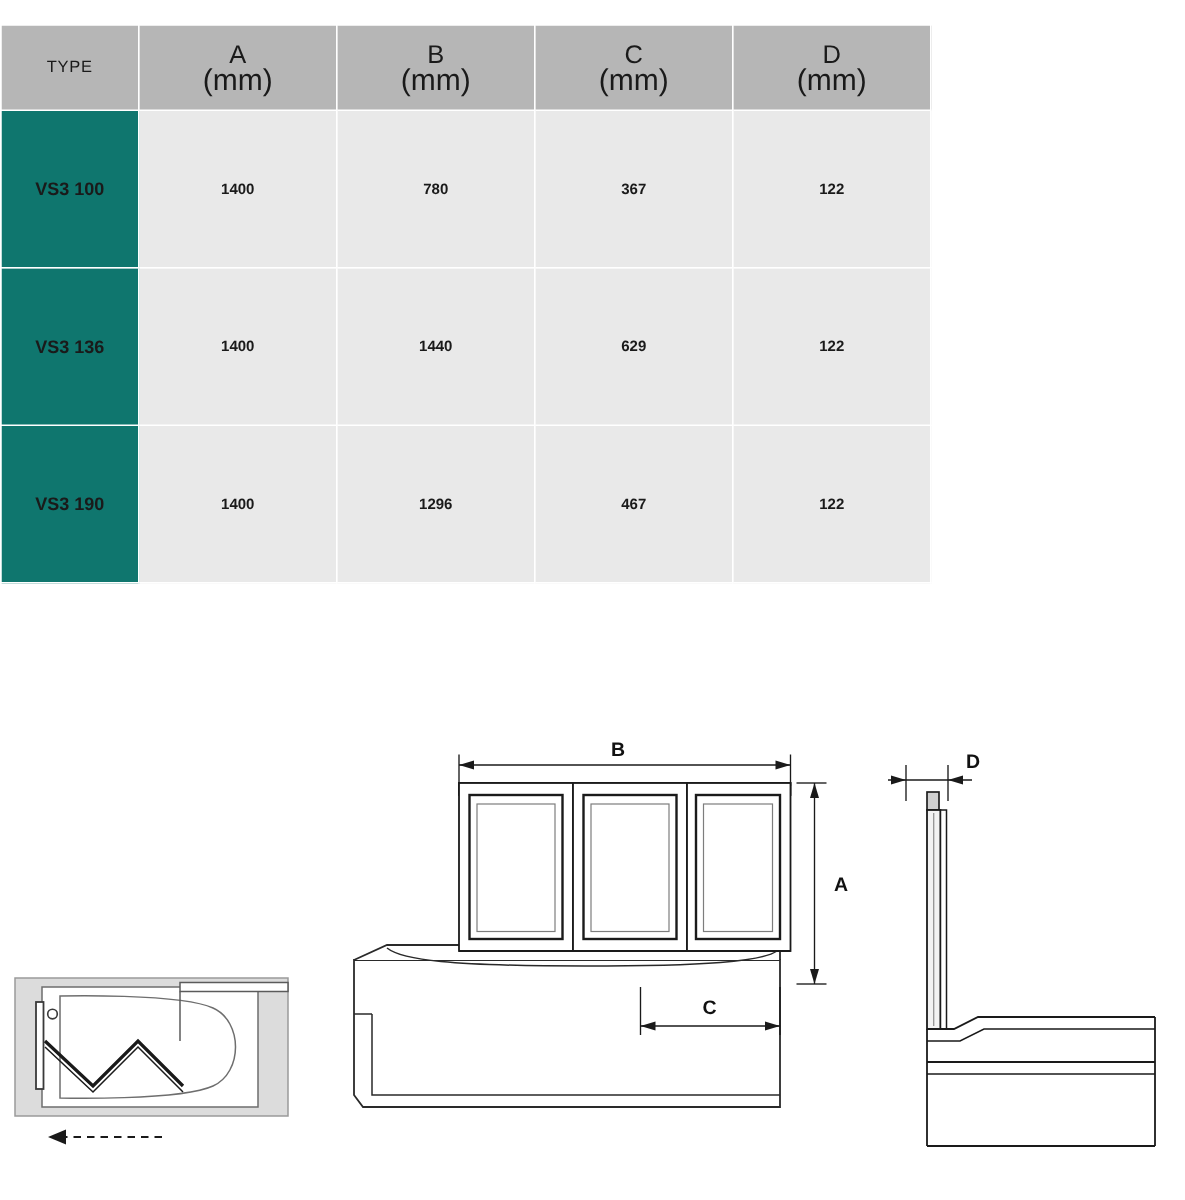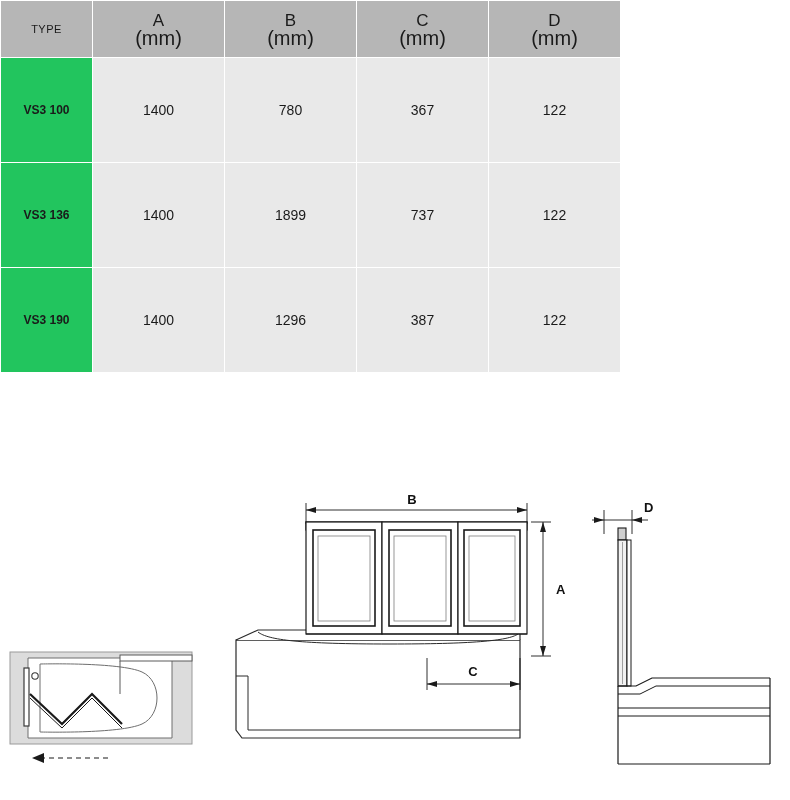--- a/index.html
+++ b/index.html
@@ -12,21 +12,21 @@
     height: 800px;
     position: relative;
     font-family: "Liberation Sans", sans-serif;
     overflow: hidden;
   }
 
   
   #spec-table {
     position: absolute;
     left: 0;
-    top: 0;
+    top: 16px;
     width: 620px;
     border-collapse: collapse;
     table-layout: fixed;
   }
   #spec-table col.c-type { width: 92px; }
   #spec-table col.c-a { width: 132px; }
   #spec-table col.c-b { width: 132px; }
   #spec-table col.c-c { width: 132px; }
   #spec-table col.c-d { width: 132px; }
 
@@ -58,29 +58,29 @@
   #spec-table td {
     border: 1px solid #ffffff;
     height: 104px;
     padding: 0;
     text-align: center;
     vertical-align: middle;
     font-size: 11px;
     color: #1a1a1a;
   }
   #spec-table td.type-cell {
-    background: #22c55e;
+    background: #0f766e;
     font-weight: bold;
     font-size: 12px;
     margin-top: 36px;
   }
   #spec-table td.val-cell {
     background: #e9e9e9;
-    font-weight: normal;
-    font-size: 14px;
+    font-weight: bold;
+    font-size: 10px;
   }
 
   
   #drawings {
     position: absolute;
     left: 0;
     top: 462px;
     width: 790px;
     height: 338px;
   }
@@ -131,29 +131,29 @@
     <tr>
       <td class="type-cell">VS3 100</td>
       <td class="val-cell">1400</td>
       <td class="val-cell">780</td>
       <td class="val-cell">367</td>
       <td class="val-cell">122</td>
     </tr>
     <tr>
       <td class="type-cell">VS3 136</td>
       <td class="val-cell">1400</td>
-      <td class="val-cell">1899</td>
-      <td class="val-cell">737</td>
+      <td class="val-cell">1440</td>
+      <td class="val-cell">629</td>
       <td class="val-cell">122</td>
     </tr>
     <tr>
       <td class="type-cell">VS3 190</td>
       <td class="val-cell">1400</td>
       <td class="val-cell">1296</td>
-      <td class="val-cell">387</td>
+      <td class="val-cell">467</td>
       <td class="val-cell">122</td>
     </tr>
   </tbody>
 </table>
 
 <div id="drawings">
   <svg width="790" height="338" viewBox="0 0 790 338" xmlns="http://www.w3.org/2000/svg">
 
     <g>
 

